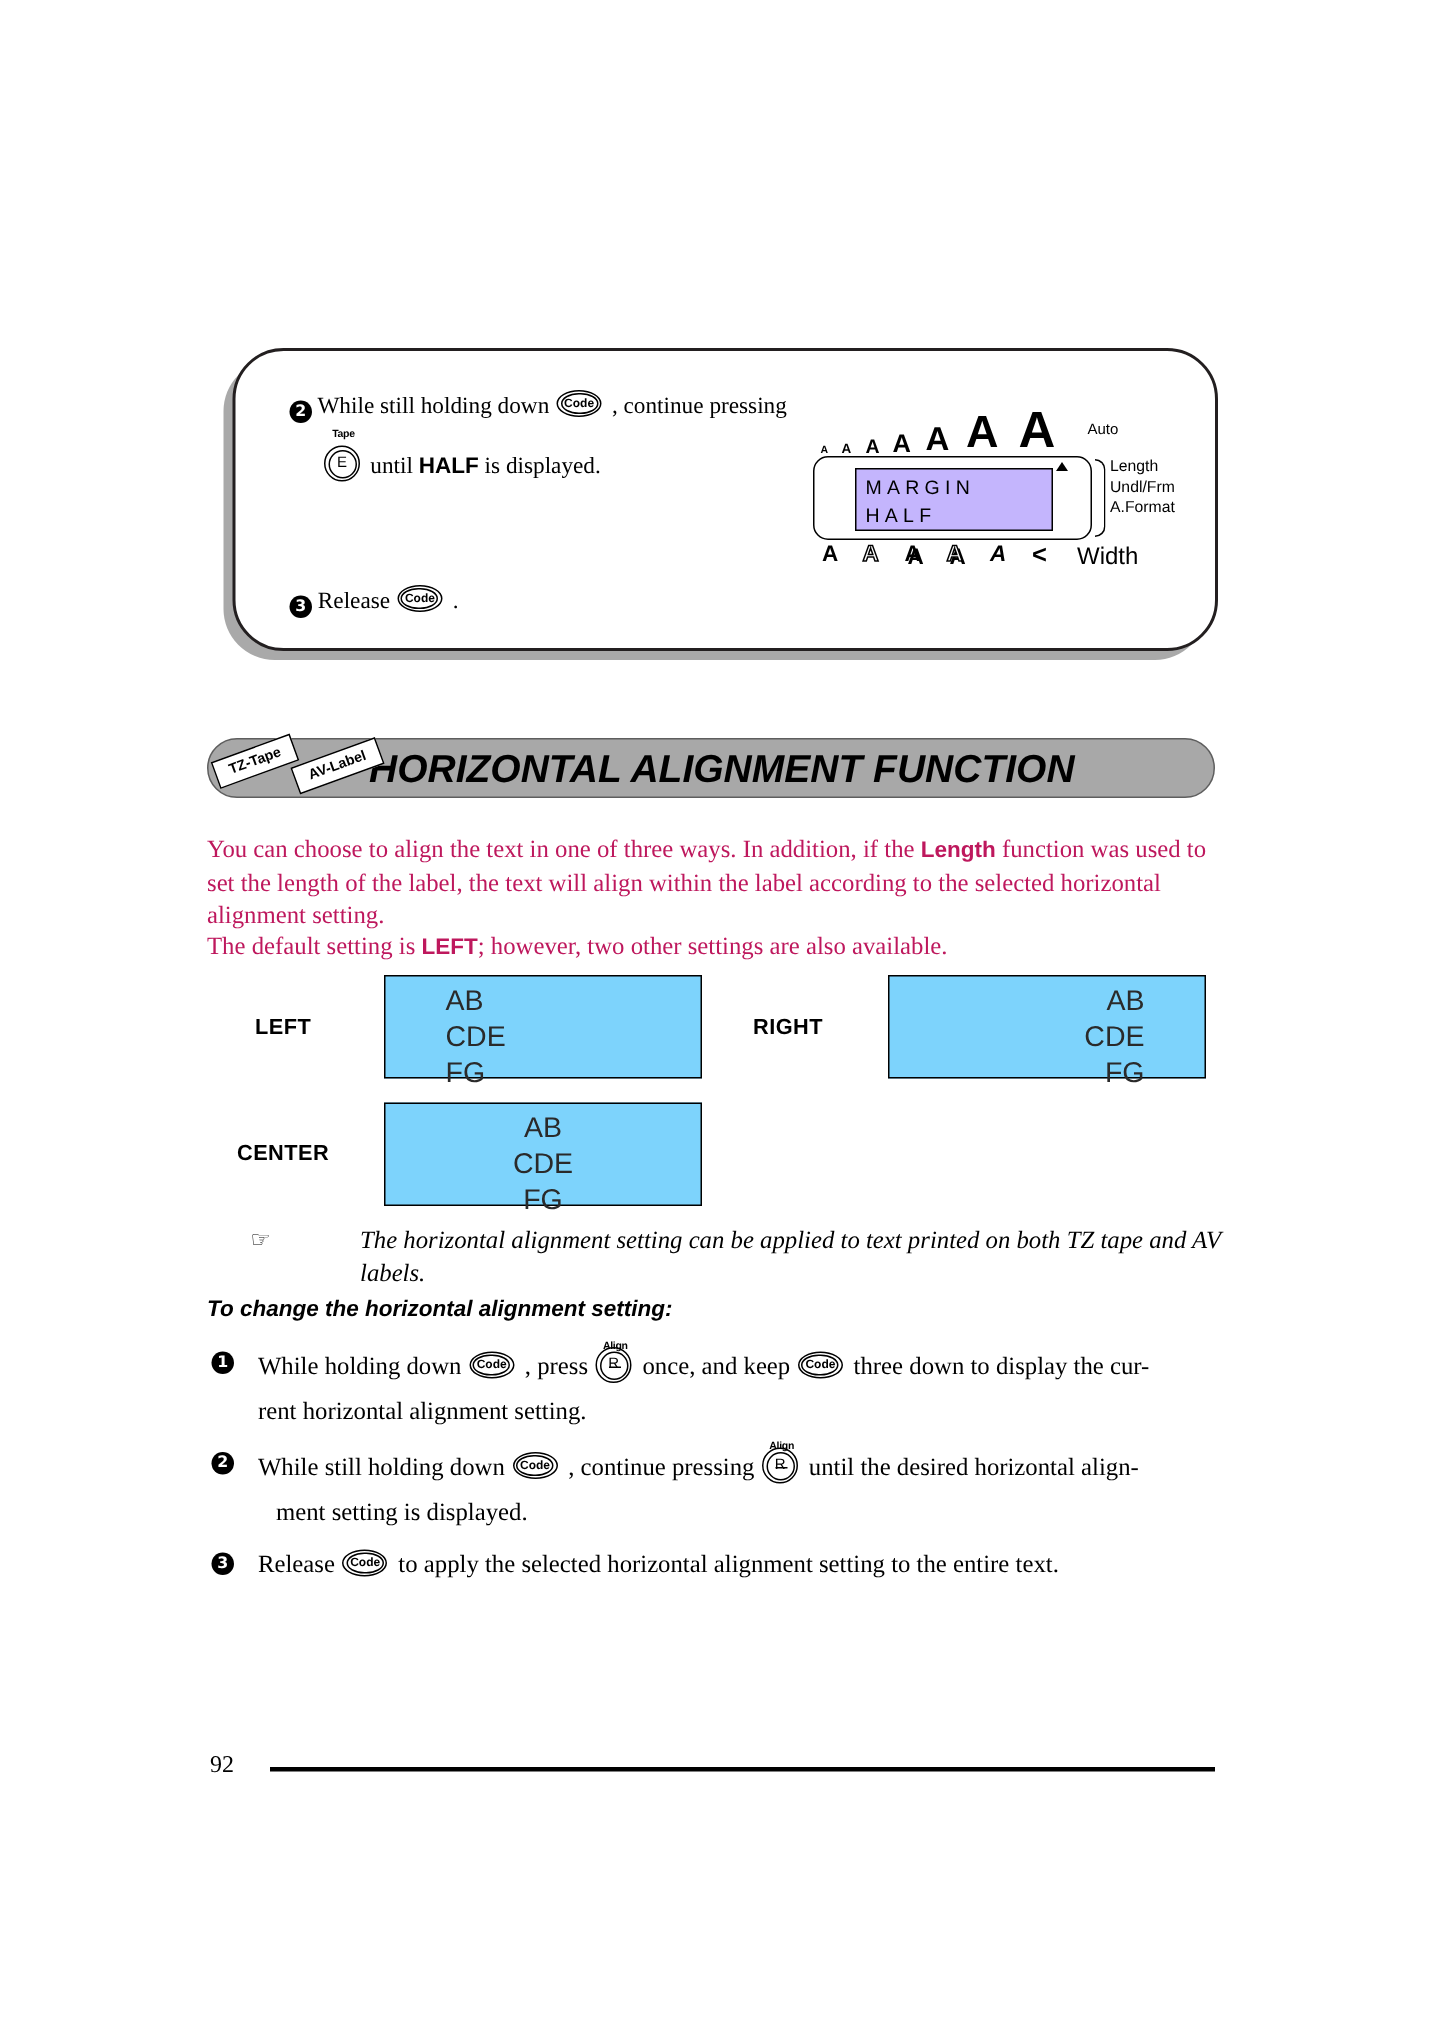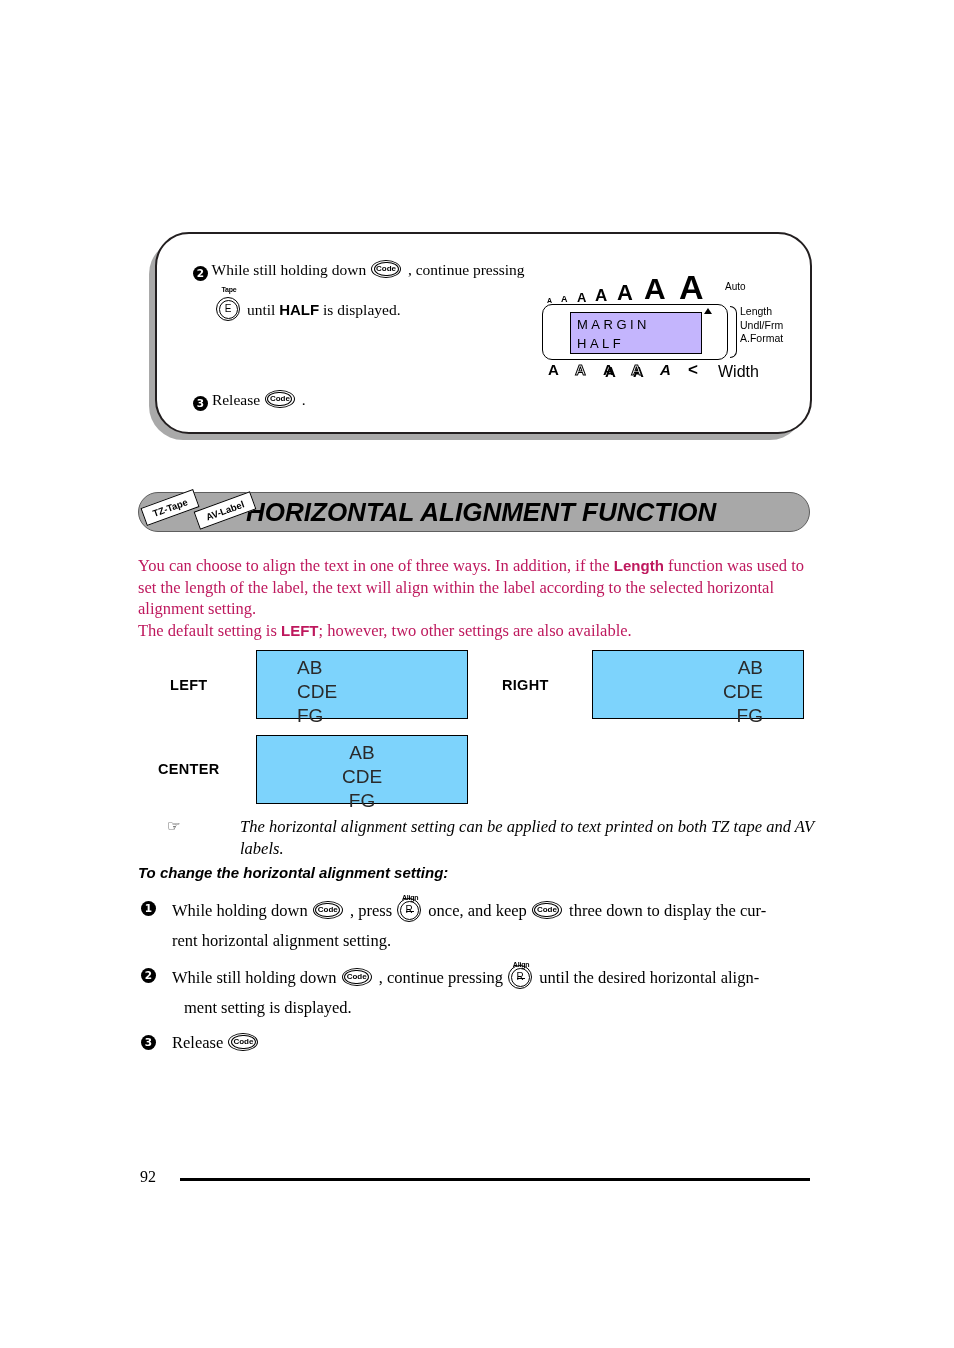--- a/index.html
+++ b/index.html
@@ -570,16 +570,17 @@
 </div>
 <div class="cont" style="left:184px; top:998px;">ment setting is displayed.</div>
 
 <div class="instr" style="left:172px; top:1032px; width:645px;">
   <span class="bullet num">3</span>
   <span>Release</span>
   <span class="key wide">
     <span class="outer"></span><span class="inner"></span>
     <span class="kl">Code</span>
   </span>
+  <span>to apply the selected horizontal alignment setting to the entire text.</span>
 </div>
 
 <div class="page-num">92</div>
 <div class="footer-rule"></div>
 
 </body></html>

